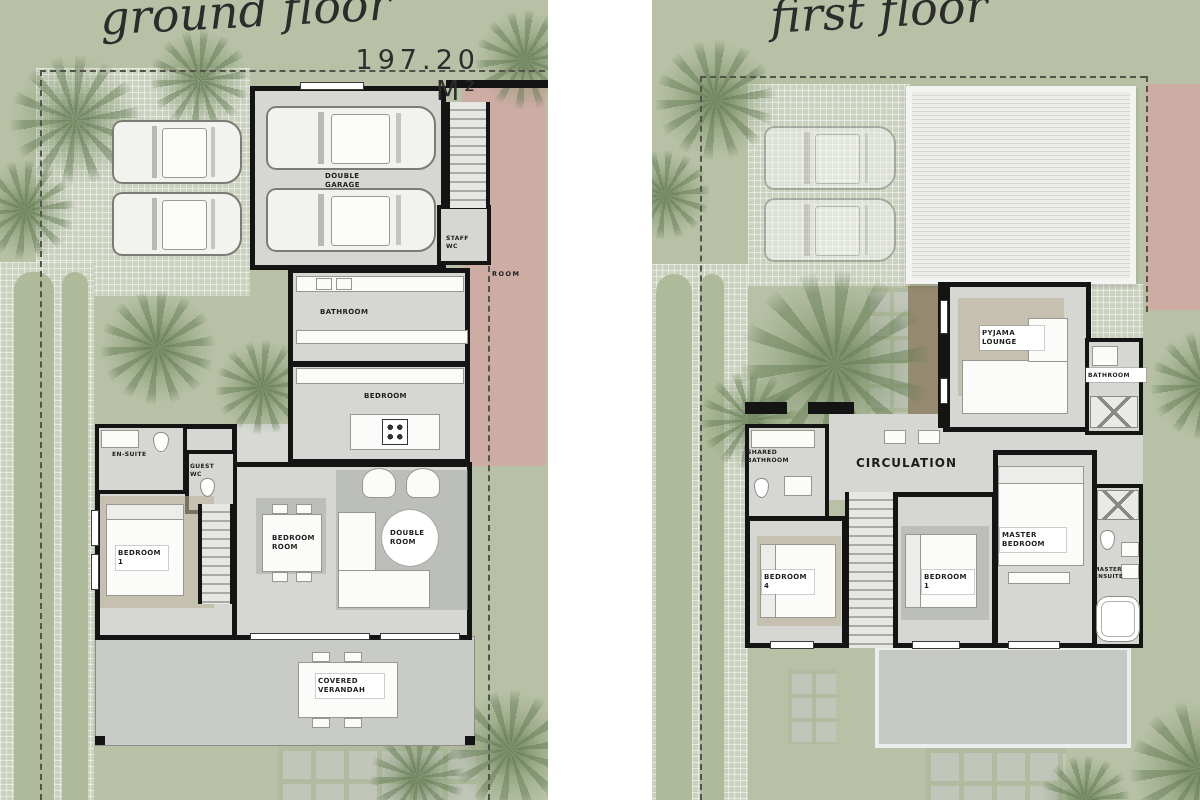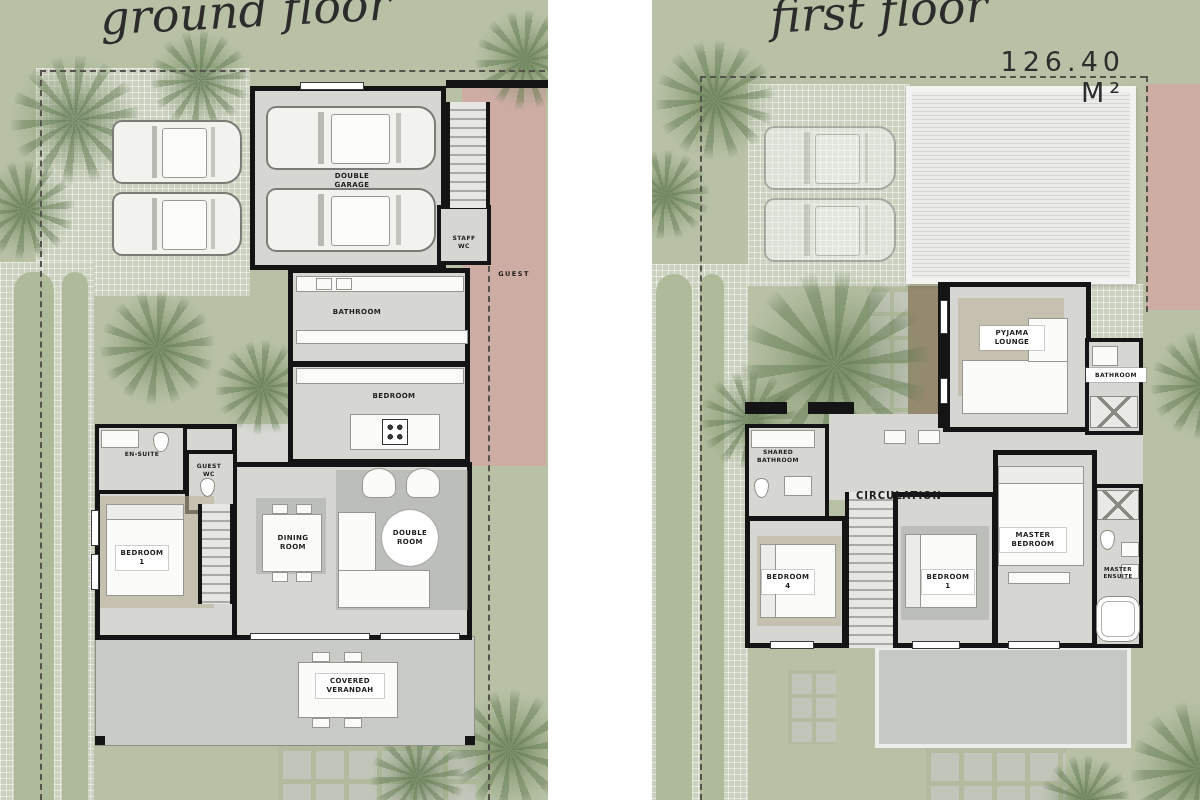--- a/index.html
+++ b/index.html
@@ -42,21 +42,21 @@
   .bigroof{background:#c6c8c4;border:4px solid #eceded;box-sizing:border-box;z-index:4;}
   .veranda{background:#c9cbc6;border:1px solid #8e8e88;box-sizing:border-box;z-index:9;}
   .planting{background:#958a6f;z-index:4;}
   .car{position:absolute;background:#f2f2ef;border:2px solid #7c7c76;border-radius:10px 18px 18px 10px;box-sizing:border-box;z-index:14;}
   .car .cab{position:absolute;left:38%;top:10%;width:34%;height:80%;background:#fcfcfb;border:1px solid #9a9a94;border-radius:3px;}
   .car .ws{position:absolute;left:30%;top:6%;width:4%;height:88%;background:#b9b9b3;}
   .car .rw{position:absolute;left:77%;top:8%;width:3%;height:84%;background:#c5c5bf;}
   .ghost{opacity:.5;}
   .dashv{width:0;border-left:2px dashed #53534b;z-index:30;position:absolute;}
   .dashh{height:0;border-top:2px dashed #53534b;z-index:30;position:absolute;}
-  .lbl{position:absolute;font-weight:bold;color:#1c1c1c;text-align:center;letter-spacing:.4px;
+  .lbl{position:absolute;font-weight:bold;color:#1c1c1c;letter-spacing:.4px;
        line-height:1.3;font-size:7px;z-index:40;}
   .lbl.box{background:#fff;padding:3px 2px;box-shadow:0 0 0 1px rgba(120,120,120,.35);}
   .lbl.circle{background:#fff;border-radius:50%;display:flex;align-items:center;justify-content:center;
        box-shadow:0 0 0 1px rgba(120,120,120,.3);padding:0;}
   .title{position:absolute;font-family:"DejaVu Serif",serif;font-style:italic;color:#2c2c2c;z-index:50;
        font-size:46px;transform:rotate(-3deg);white-space:nowrap;}
   .area{position:absolute;color:#2d2d2d;letter-spacing:5px;z-index:50;font-size:27px;text-align:right;}
   .cook{position:absolute;background:#fff;border:1.5px solid #333;box-sizing:border-box;z-index:15;
        background-image:radial-gradient(circle at 30% 30%, #333 2.5px, transparent 3px),
                         radial-gradient(circle at 70% 30%, #333 2.5px, transparent 3px),
@@ -168,27 +168,27 @@
   <div class="abs win" style="left:300px;top:82px;width:64px;height:8px;"></div>
   <div class="abs win" style="left:250px;top:633px;width:120px;height:7px;"></div>
   <div class="abs win" style="left:380px;top:633px;width:80px;height:7px;"></div>
 
   <div class="dashh" style="left:40px;top:70px;width:505px;"></div>
   <div class="dashv" style="left:40px;top:70px;height:730px;"></div>
   <div class="dashv" style="left:488px;top:266px;height:534px;"></div>
 
   <div class="lbl" style="left:325px;top:172px;width:54px;">DOUBLE GARAGE</div>
   <div class="lbl" style="left:446px;top:234px;width:36px;font-size:6px;">STAFF WC</div>
-  <div class="lbl" style="left:492px;top:270px;width:44px;font-size:6.5px;letter-spacing:1.5px;">GUEST</div>
+  <div class="lbl" style="left:492px;top:270px;width:44px;font-size:6.5px;letter-spacing:1.5px;">ROOM</div>
   <div class="lbl" style="left:320px;top:308px;width:74px;">BATHROOM</div>
   <div class="lbl" style="left:364px;top:392px;width:60px;">BEDROOM</div>
   <div class="lbl" style="left:112px;top:450px;width:60px;font-size:6px;">EN-SUITE</div>
   <div class="lbl" style="left:190px;top:462px;width:38px;font-size:6px;">GUEST WC</div>
   <div class="lbl box" style="left:116px;top:546px;width:48px;">BEDROOM 1</div>
-  <div class="lbl" style="left:272px;top:534px;width:42px;">DINING ROOM</div>
+  <div class="lbl" style="left:272px;top:534px;width:42px;">BEDROOM ROOM</div>
   <div class="lbl circle" style="left:382px;top:510px;width:56px;height:56px;">
       <span style="width:40px;">DOUBLE ROOM</span>
     </div>
   <div class="lbl box" style="left:316px;top:674px;width:64px;">COVERED VERANDAH</div>
 
   <div class="panel" style="left:650px;width:550px;"></div>
 
   <div class="abs pave" style="left:650px;top:264px;width:98px;height:536px;"></div>
   <div class="abs lane" style="left:656px;top:274px;width:36px;height:526px;"></div>
   <div class="abs lane" style="left:700px;top:274px;width:24px;height:526px;"></div>
@@ -268,25 +268,25 @@
   <div class="abs stones small" style="left:788px;top:670px;width:48px;height:74px;"></div>
   <div class="abs stones" style="left:926px;top:748px;width:140px;height:52px;"></div>
 
   <div class="dashh" style="left:700px;top:76px;width:446px;"></div>
   <div class="dashv" style="left:700px;top:76px;height:724px;"></div>
   <div class="dashv" style="left:1146px;top:76px;height:236px;"></div>
 
   <div class="lbl box" style="left:980px;top:326px;width:60px;">PYJAMA LOUNGE</div>
   <div class="lbl box" style="left:1086px;top:368px;width:56px;font-size:6px;">BATHROOM</div>
   <div class="lbl" style="left:747px;top:448px;width:62px;font-size:6px;">SHARED BATHROOM</div>
-  <div class="lbl" style="left:856px;top:456px;width:84px;font-size:10px;letter-spacing:1px;margin-top:33px;">CIRCULATION</div>
+  <div class="lbl" style="left:856px;top:456px;width:84px;font-size:12px;letter-spacing:1px;">CIRCULATION</div>
   <div class="lbl box" style="left:762px;top:570px;width:48px;">BEDROOM 4</div>
   <div class="lbl box" style="left:922px;top:570px;width:48px;">BEDROOM 1</div>
   <div class="lbl box" style="left:1000px;top:528px;width:62px;">MASTER BEDROOM</div>
   <div class="lbl" style="left:1094px;top:566px;width:48px;font-size:5.5px;">MASTER ENSUITE</div>
 
   <div class="divider"></div>
 
   <div class="title" style="left:100px;top:-16px;">ground floor</div>
+  <div class="area" style="left:300px;top:44px;width:180px;">197.20 M²</div>
   <div class="title" style="left:770px;top:-16px;">first floor</div>
-  <div class="area" style="left:945px;top:46px;width:180px;">126.40 M²</div>
 
 </div>
 
 </body></html>

